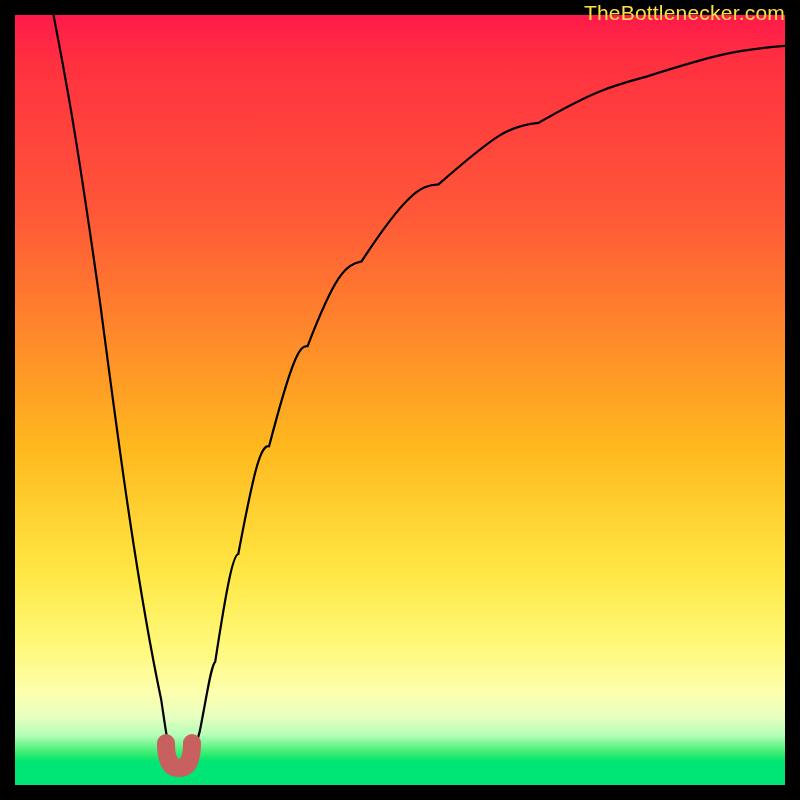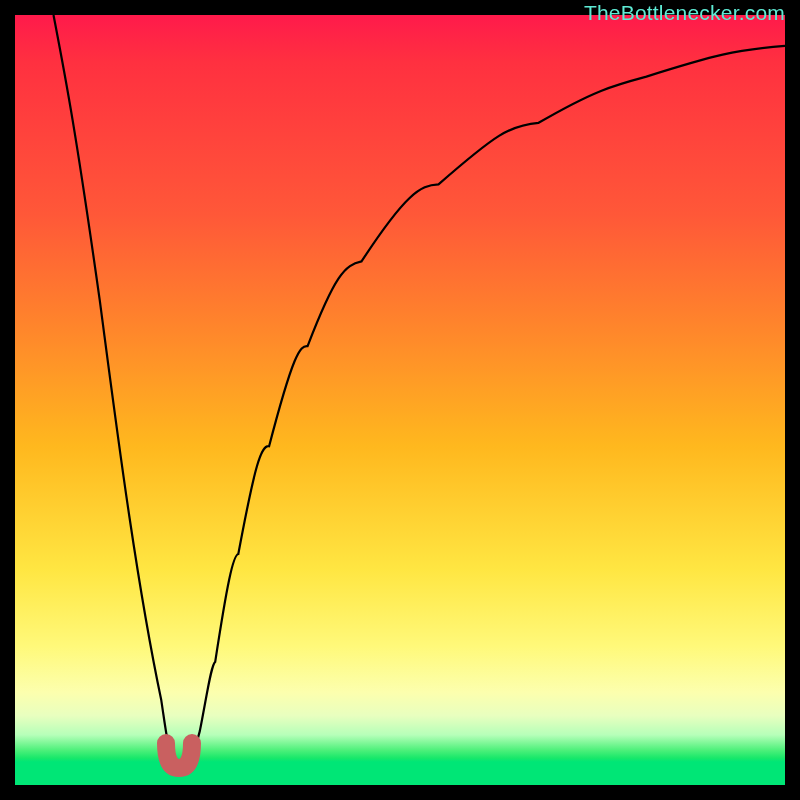--- a/index.html
+++ b/index.html
@@ -40,21 +40,21 @@
       #4cf07a 95.5%,
       #18e86a 96.5%,
       #00e676 97%,
       #00e676 100%
     );
   }
   .watermark {
     position: absolute;
     top: -14px;
     right: 0px;
-    color: #5eead4;
+    color: #fde047;
     font-size: 21px;
     font-weight: 500;
     letter-spacing: 0.2px;
     z-index: 5;
     user-select: none;
   }
   svg.curve {
     position: absolute;
     top: 0;
     left: 0;

